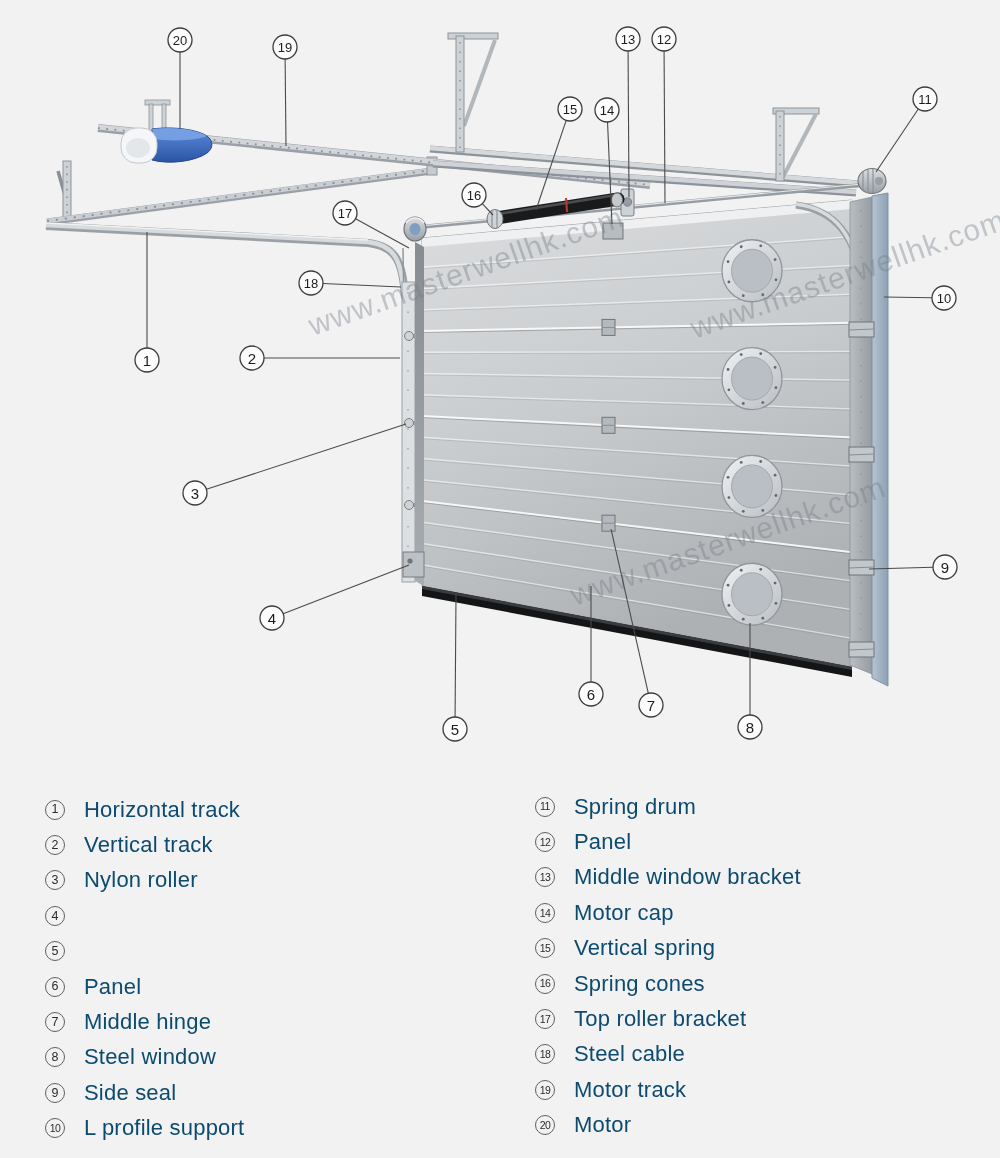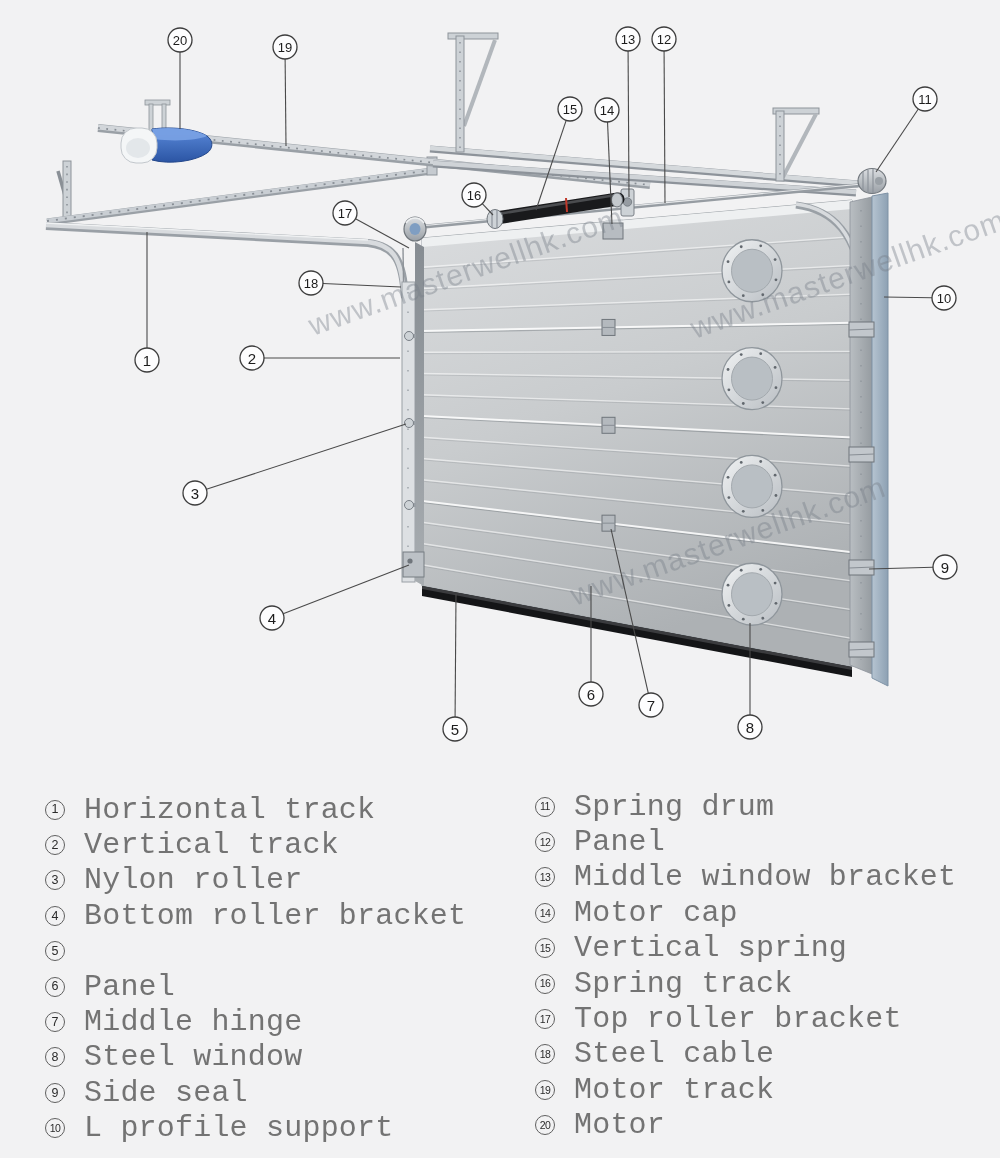--- a/index.html
+++ b/index.html
@@ -8,21 +8,21 @@
   #diagram{position:absolute;top:0;left:0;}
   .wm-text{font-family:"Liberation Sans",sans-serif;font-size:30px;letter-spacing:1px;fill:rgba(118,126,134,0.40);}
   .callout-line{stroke:#4a4a4a;stroke-width:1.1;}
   .callout-circle{fill:#fdfdfe;stroke:#3d3d3d;stroke-width:1.3;}
   .callout-num{fill:#1c1c1c;font-family:"Liberation Sans",sans-serif;}
   .lg-col{position:absolute;display:flex;flex-direction:column;}
   .lg-row{display:flex;align-items:center;height:35.4px;}
   .lg-badge{display:inline-flex;width:20px;height:20px;min-width:20px;border:1px solid #606060;border-radius:50%;
     align-items:center;justify-content:center;font-size:12.5px;color:#2b2b2b;box-sizing:border-box;line-height:1;}
   .lg-badge.two{font-size:10.5px;letter-spacing:-0.5px;}
-  .lg-label{font-size:30px;color:#737373;margin-left:19px;white-space:nowrap;letter-spacing:0.2px;font-family:Liberation Mono, monospace;}
+  .lg-label{font-size:22px;color:#0c4a6e;margin-left:19px;white-space:nowrap;letter-spacing:0.2px;}
 </style>
 </head>
 <body>
 
 <div id="page">
 
 <svg id="diagram" width="1000" height="780" viewBox="0 0 1000 780" xmlns="http://www.w3.org/2000/svg">
   <defs>
     <linearGradient id="doorGrad" x1="0" y1="0" x2="0.35" y2="1">
       <stop offset="0" stop-color="#dbdddf"></stop>
@@ -427,21 +427,20 @@
       <div class="lg-row">
         <span class="lg-badge">2</span>
         <span class="lg-label">Vertical track</span>
       </div>
       <div class="lg-row">
         <span class="lg-badge">3</span>
         <span class="lg-label">Nylon roller</span>
       </div>
       <div class="lg-row">
         <span class="lg-badge">4</span>
-        <span class="lg-label">Bottom roller bracket</span>
       </div>
       <div class="lg-row">
         <span class="lg-badge">5</span>
       </div>
       <div class="lg-row">
         <span class="lg-badge">6</span>
         <span class="lg-label">Panel</span>
       </div>
       <div class="lg-row">
         <span class="lg-badge">7</span>
@@ -476,21 +475,21 @@
       <div class="lg-row">
         <span class="lg-badge two">14</span>
         <span class="lg-label">Motor cap</span>
       </div>
       <div class="lg-row">
         <span class="lg-badge two">15</span>
         <span class="lg-label">Vertical spring</span>
       </div>
       <div class="lg-row">
         <span class="lg-badge two">16</span>
-        <span class="lg-label">Spring track</span>
+        <span class="lg-label">Spring cones</span>
       </div>
       <div class="lg-row">
         <span class="lg-badge two">17</span>
         <span class="lg-label">Top roller bracket</span>
       </div>
       <div class="lg-row">
         <span class="lg-badge two">18</span>
         <span class="lg-label">Steel cable</span>
       </div>
       <div class="lg-row">

